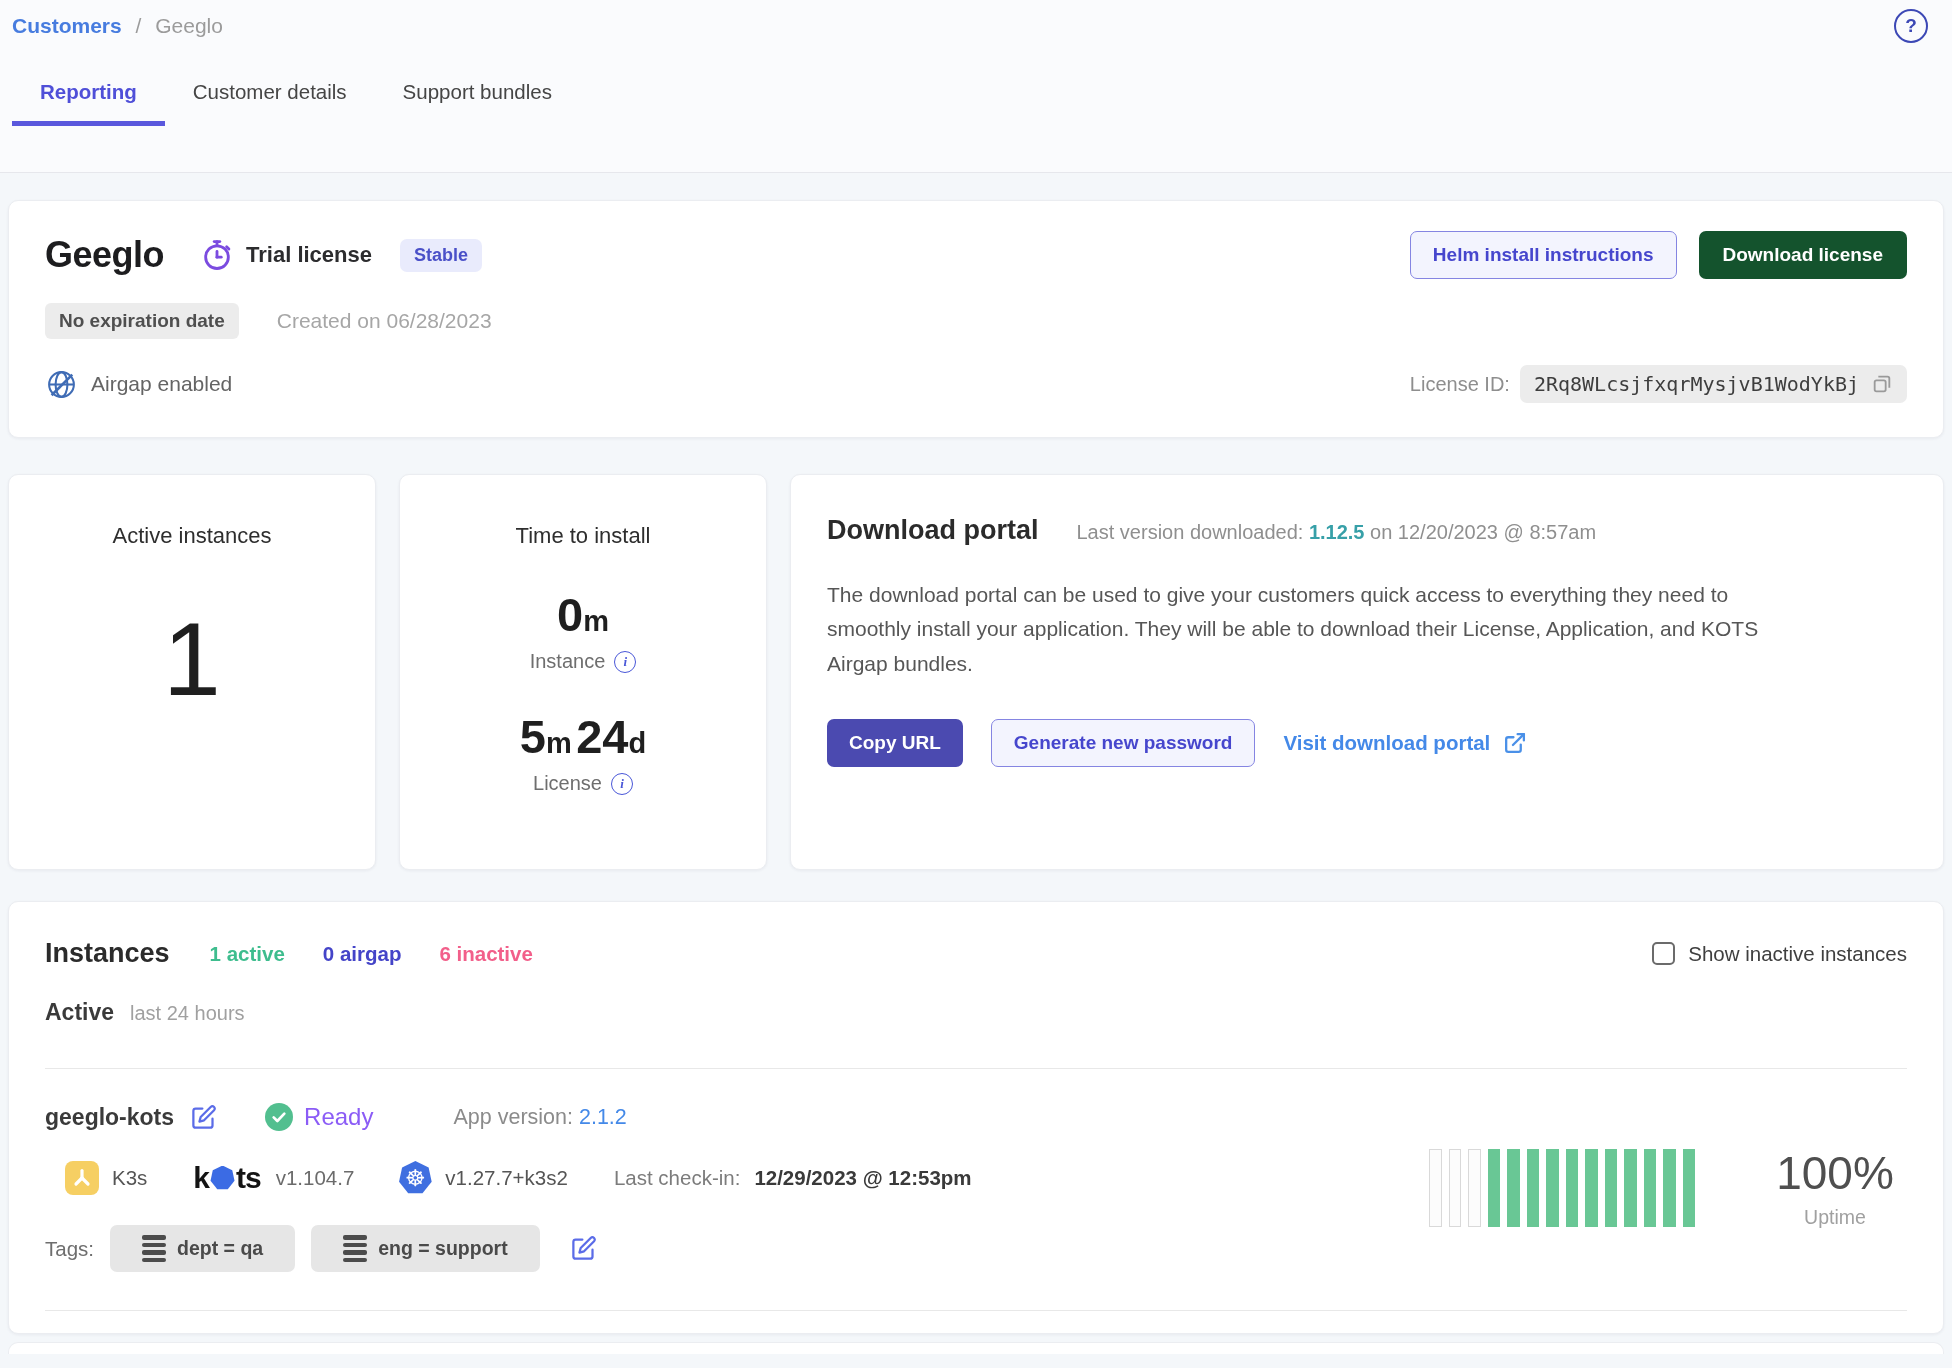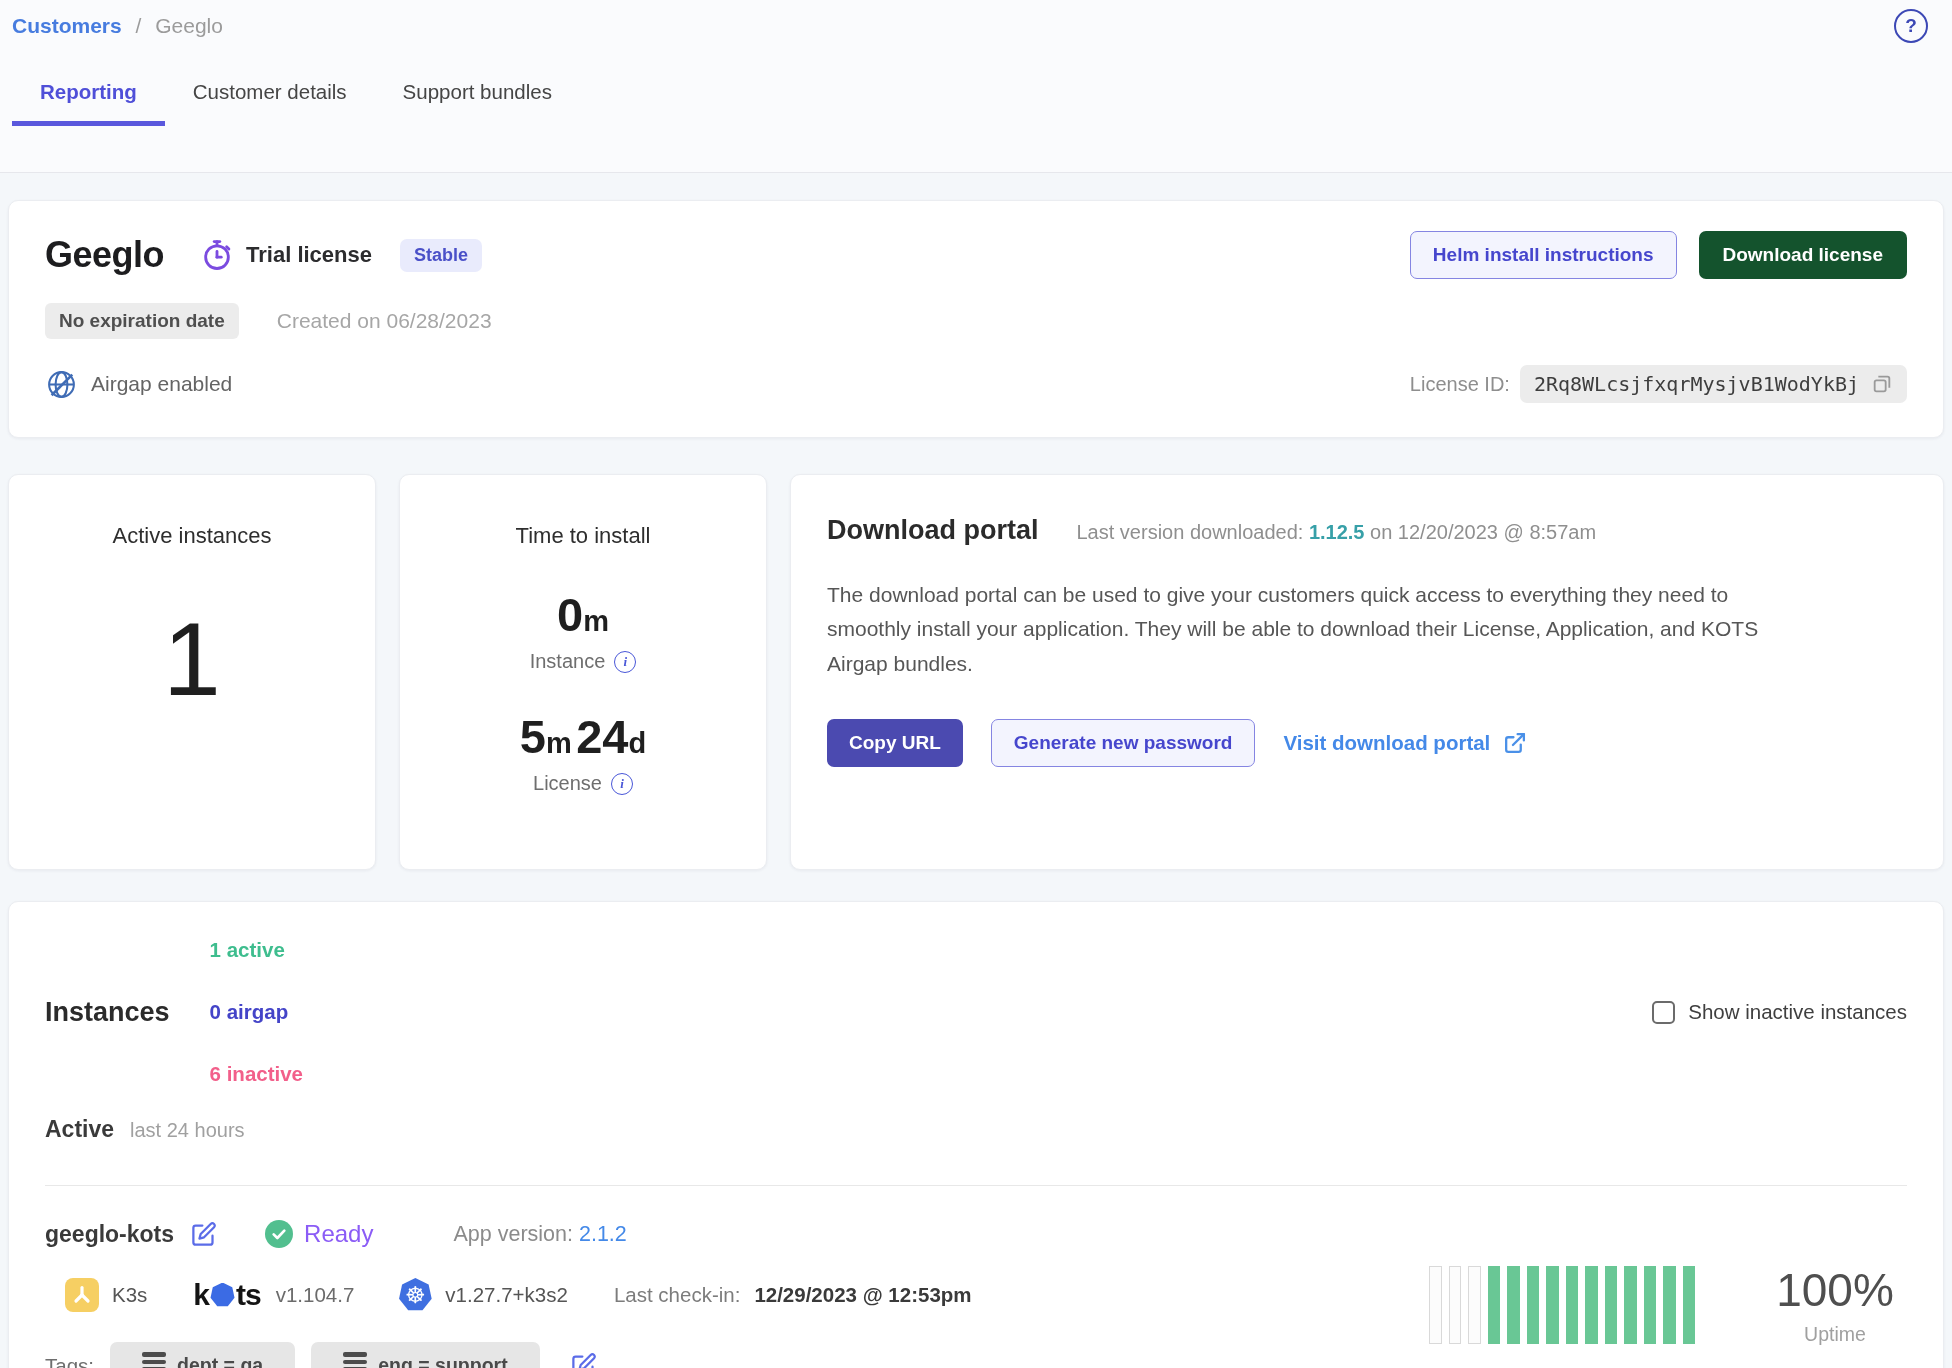--- a/index.html
+++ b/index.html
@@ -59,21 +59,21 @@
   .portal-last { margin-left:38px; font-size:20px; color:#8f8f8f; }
   .portal-last .ver { color:#37a0a8; font-weight:600; cursor:pointer; }
   .portal-desc { margin-top:32px; font-size:21px; color:#565656; line-height:1.64; max-width:940px; }
   .portal-actions { display:flex; align-items:center; gap:28px; margin-top:38px; }
   .btn-dark { background:#4b4ab0; color:#fff; font-size:19px; font-weight:600; padding:13px 22px; border:none; }
   .link-blue { color:#4489e8; font-size:20.5px; font-weight:600; display:flex; gap:12px; align-items:center; cursor:pointer; text-decoration:none; }
   
   .instances-card { margin:31px 8px 0; padding:36px 36px 22px; }
   .inst-header { display:flex; align-items:center; }
   .inst-title { font-size:27px; font-weight:600; color:#2b2b2b; }
-  .inst-counts { display:flex; gap:38px; margin-left:40px; font-size:20.5px; font-weight:600;flex-direction:column; }
+  .inst-counts { display:flex; gap:38px; margin-left:40px; font-size:20.5px; font-weight:600; }
   .cnt-active { color:#3ebd8e; }
   .cnt-airgap { color:#4444c8; cursor:pointer; }
   .cnt-inactive { color:#f25f8a; }
   .show-inactive { margin-left:auto; display:flex; align-items:center; gap:13px; font-size:20.5px; color:#3f3f3f; }
   .checkbox { width:23px; height:23px; border:2px solid #6b6b6b; border-radius:5px; background:#fff; cursor:pointer; }
   .inst-sub { margin-top:30px; display:flex; align-items:baseline; gap:16px; }
   .inst-sub .t { font-size:23px; font-weight:700; color:#3a3a3a; }
   .inst-sub .r { font-size:20px; color:#a0a0a0; }
   .divider { border:none; border-top:1px solid #e8e8e8; margin:0; }
   .divider.top { margin-top:42px; }

